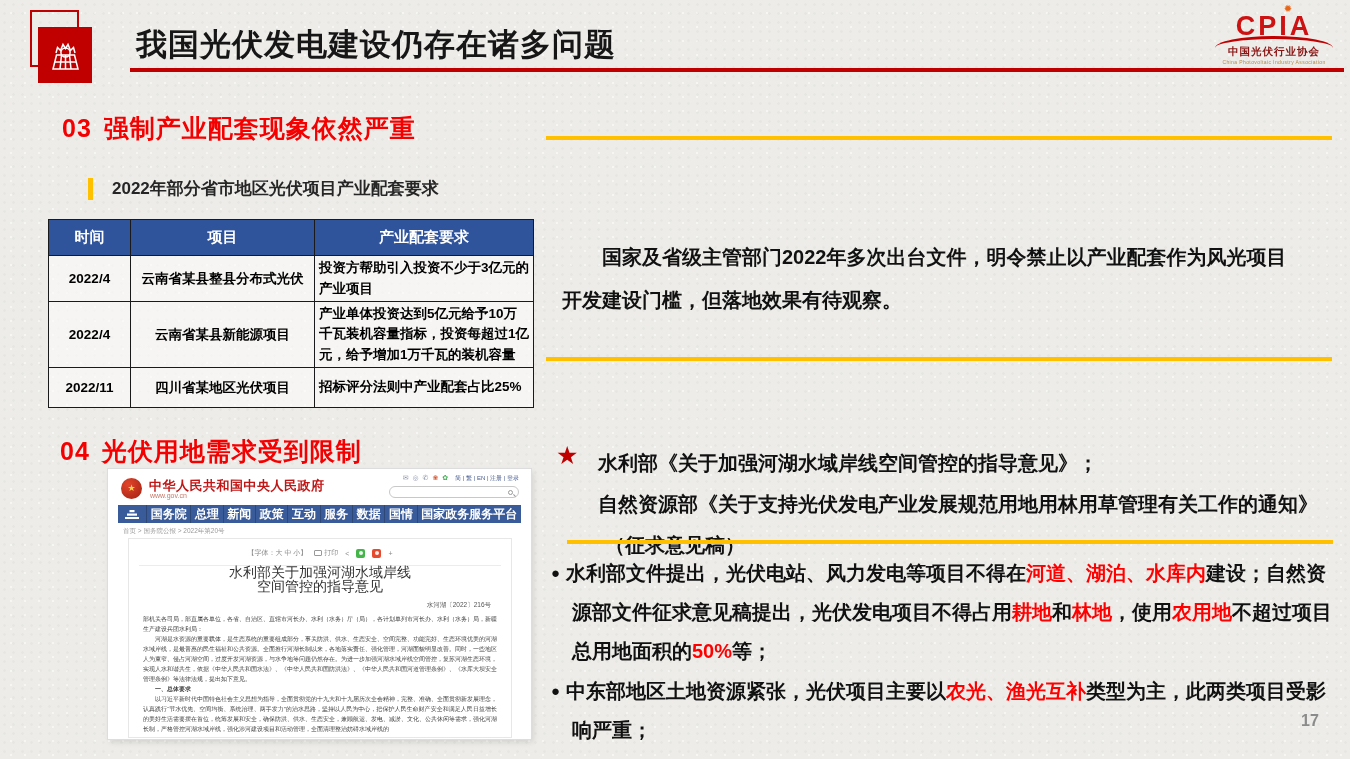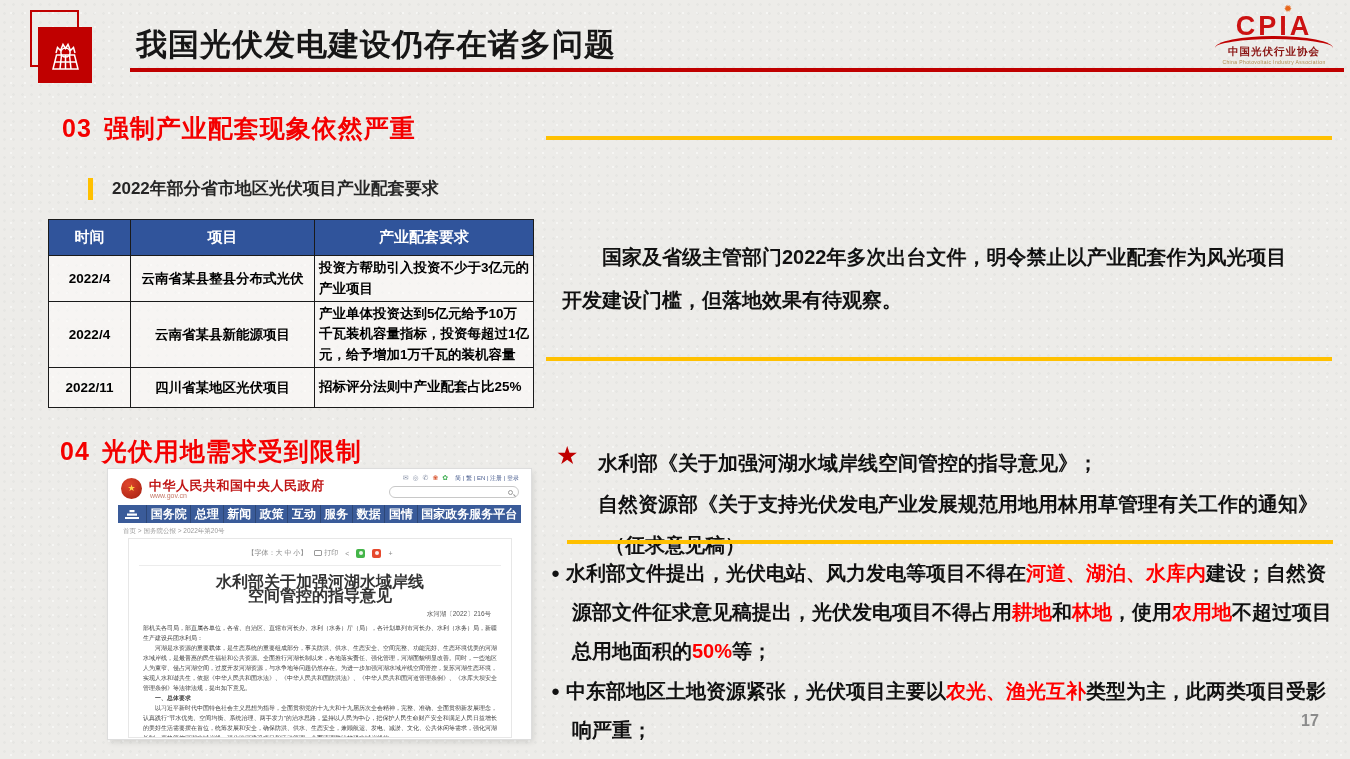--- a/index.html
+++ b/index.html
@@ -72,21 +72,21 @@
   .gov-nav-home { width:28px; display:flex; align-items:center; justify-content:center; }
   .gov-nav-item { flex:1 1 auto; display:flex; align-items:center; justify-content:center; font-size:12px; font-weight:bold; border-left:1px solid rgba(0,0,0,0.22); white-space:nowrap; padding:0 3px; }
   .gov-crumb { position:absolute; left:15px; top:58px; font-size:6.5px; color:#9a9a9a; }
   .gov-card { position:absolute; left:20px; top:69px; width:384px; height:200px; border:1px solid #e7e7e7; background:#fff; overflow:hidden; }
   .card-toolbar { display:flex; justify-content:center; align-items:center; gap:7px; margin-top:9px; font-size:7px; color:#8a8a8a; }
   .mini-sq { display:inline-block; width:9px; height:9px; border-radius:2px; position:relative; }
   .mini-sq.green { background:#44b549; } .mini-sq.red { background:#e6492d; }
   .mini-sq::after { content:""; position:absolute; left:2.5px; top:2.5px; width:4px; height:4px; border-radius:50%; background:rgba(255,255,255,0.9); }
   .print-ic { display:inline-block; width:8px; height:6px; border:1px solid #999; border-radius:1px; margin-right:2px; vertical-align:-1px; }
   .card-divider { border-top:1px solid #ececec; margin:7px 10px 0; }
-  .doc-title { text-align:center; font-family:"Liberation Serif", serif; font-weight:bold; color:#333; font-size:16px; line-height:14px; margin-top:9px; }
+  .doc-title { text-align:center; font-family:"Liberation Serif", serif; font-weight:normal; color:#333; font-size:14px; line-height:14px; }
   .doc-number { text-align:right; font-size:6.5px; color:#555; margin:7px 20px 4px 0; }
   .doc-body { margin:0 14px; font-size:6px; line-height:10px; color:#3d3d3d; text-align:justify; word-break:break-all; }
   .doc-body .ind { text-indent:2em; }
   .doc-body .doc-h { font-weight:bold; text-indent:2em; }
   .ic-mail{color:#8a93a8;} .ic-target{color:#8a93a8;} .ic-phone{color:#8a93a8;} .ic-fred{color:#d8542e;} .ic-fgreen{color:#3fae52;}
 </style>
 </head>
 <body>
 
 <div class="slide">

